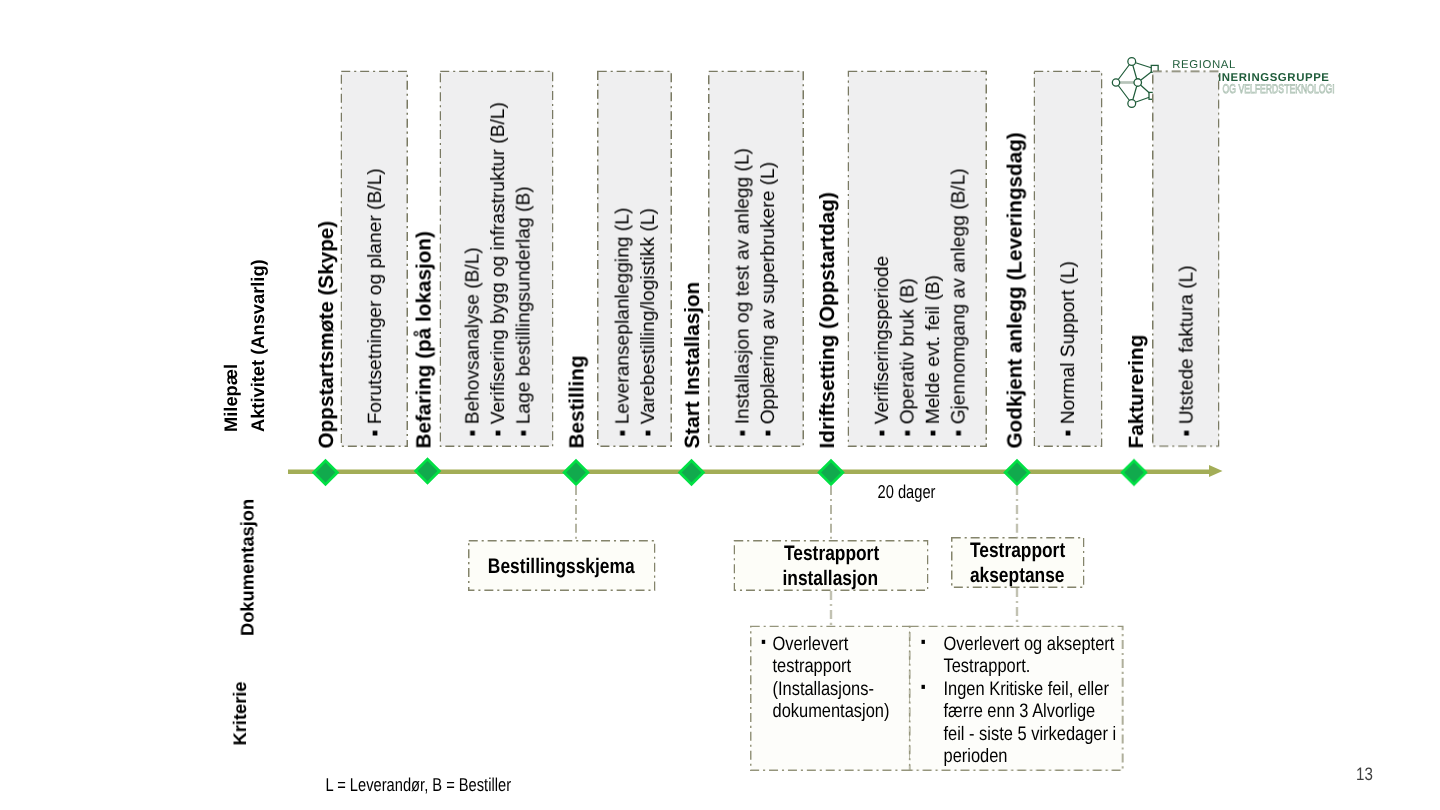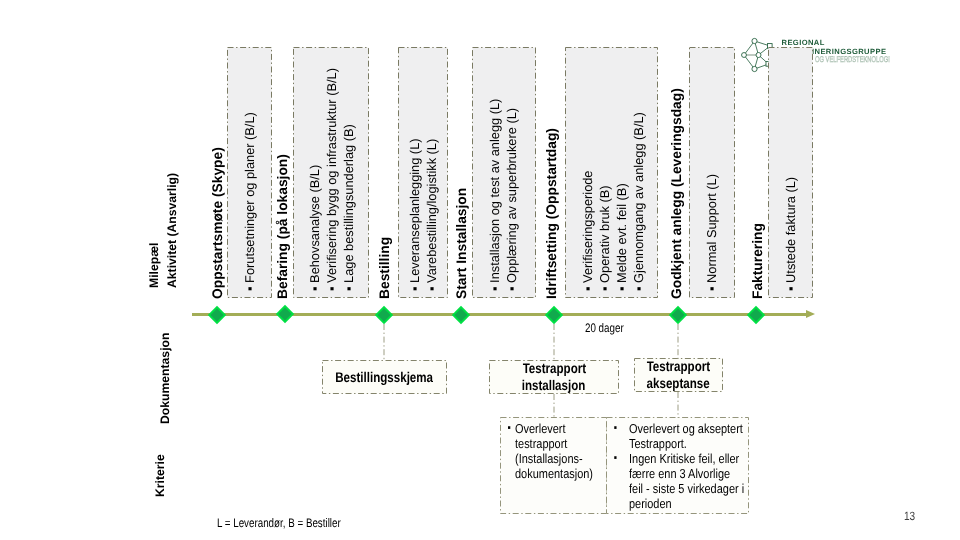--- a/index.html
+++ b/index.html
@@ -61,21 +61,21 @@
         </g>
         <g fill="#ffffff" stroke="#1f5c3a" stroke-width="0.85">
           <circle cx="754.5" cy="41" r="2.6"></circle>
           <circle cx="744" cy="55" r="2.45"></circle>
           <circle cx="758.5" cy="55" r="2.5"></circle>
           <circle cx="754.5" cy="69" r="2.6"></circle>
           <rect x="767.5" y="43.6" width="4.6" height="4.6"></rect>
           <rect x="766" y="61.6" width="4.6" height="4.6"></rect>
         </g>
       </svg>
-      <div style="position:absolute;left:781.5px;top:38.5px;font-size:7.6px;font-weight:bold;letter-spacing:0.4px;color:#1f5c3a;line-height:1;transform:translateZ(0);">REGIONAL</div>
+      <div style="position:absolute;left:781.5px;top:38.5px;font-size:7.6px;font-weight:normal;letter-spacing:0.4px;color:#1f5c3a;line-height:1;transform:translateZ(0);">REGIONAL</div>
       <div style="position:absolute;left:812px;top:47.5px;font-size:7.6px;font-weight:bold;letter-spacing:0.4px;color:#1f5c3a;line-height:1;transform:translateZ(0);">INERINGSGRUPPE</div>
       <div style="position:absolute;left:815px;top:55.2px;font-size:8.4px;font-weight:normal;letter-spacing:0px;line-height:1;color:transparent;-webkit-text-stroke:0.5px #a7bdae;transform:scaleX(0.69) translateZ(0);transform-origin:left top;white-space:nowrap;">OG VELFERDSTEKNOLOGI</div>
     </div>
 
   <div class="vwrap" style="left:146px;top:288px;">
     <span class="rowlab">Milepæl</span>
   </div>
   <div class="vwrap" style="left:164px;top:288px;">
     <span class="rowlab">Aktivitet (Ansvarlig)</span>
   </div>
@@ -174,21 +174,21 @@
         </svg></div>
       <div class="diamond" style="left: 746px; top: 304.5px;"><svg width="20" height="20" viewBox="0 0 20 20">
           <polygon points="10,0.8 19.2,10 10,19.2 0.8,10" fill="#00e044"></polygon>
           <polygon points="10,3.4 16.6,10 10,16.6 3.4,10" fill="#11aa4d"></polygon>
         </svg></div>
     </div>
 
   <div class="foot" style="left:585px;top:322px;">20 dager</div>
 
   <div id="docs">
-      <div class="docbox" style="left: 322px; top: 360px; width: 125px; height: 34px;">
+      <div class="docbox" style="left: 312px; top: 360px; width: 125px; height: 34px;">
         <svg class="dashsvg" width="125" height="34">
           <rect x="0.5" y="0.5" width="124" height="33" fill="#fdfdf8" stroke="#84846b" stroke-width="1" stroke-dasharray="6 2.6 1.4 2.6"></rect>
         </svg>
         <div>Bestillingsskjema</div>
       </div>
       <div class="docbox" style="left: 489px; top: 360px; width: 130px; height: 34px;">
         <svg class="dashsvg" width="130" height="34">
           <rect x="0.5" y="0.5" width="129" height="33" fill="#fdfdf8" stroke="#84846b" stroke-width="1" stroke-dasharray="6 2.6 1.4 2.6"></rect>
         </svg>
         <div>Testrapport</div>

